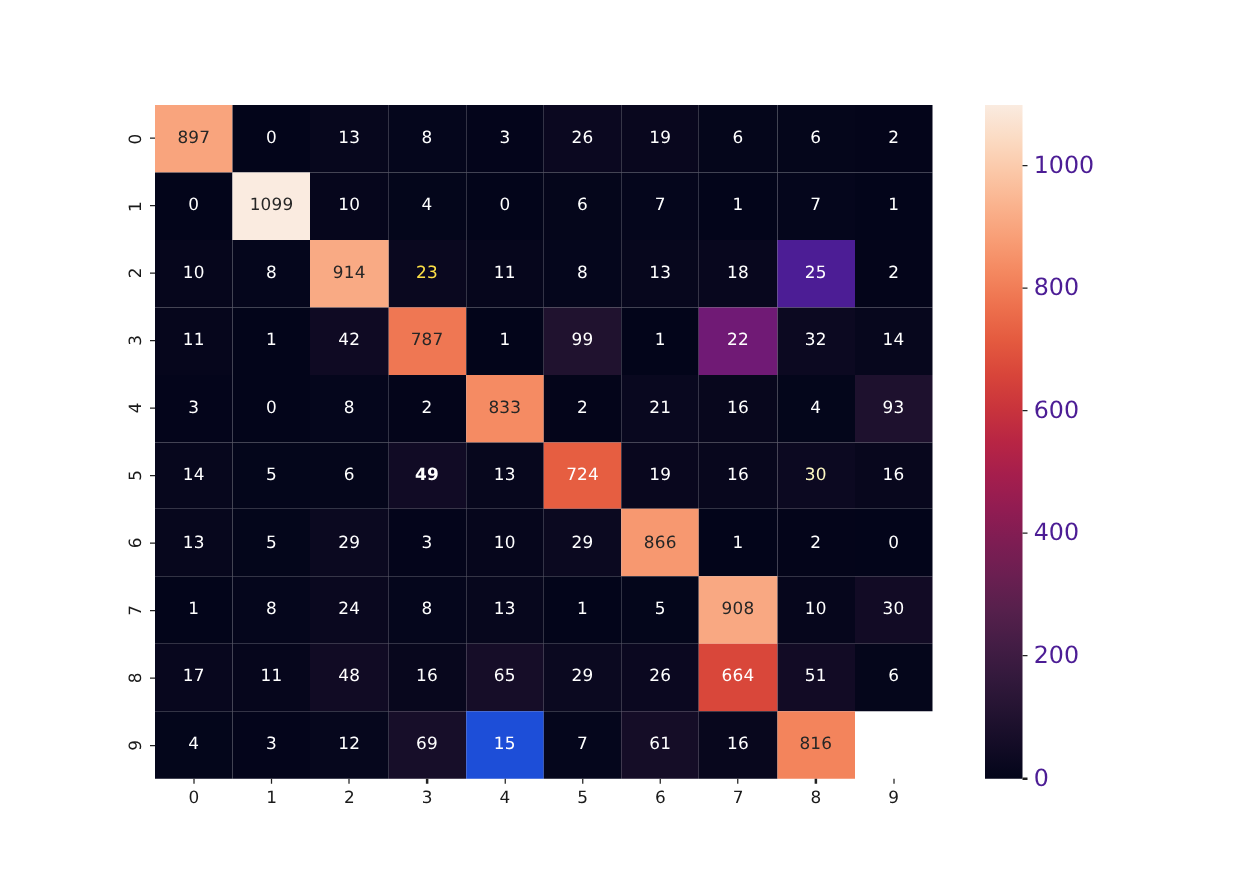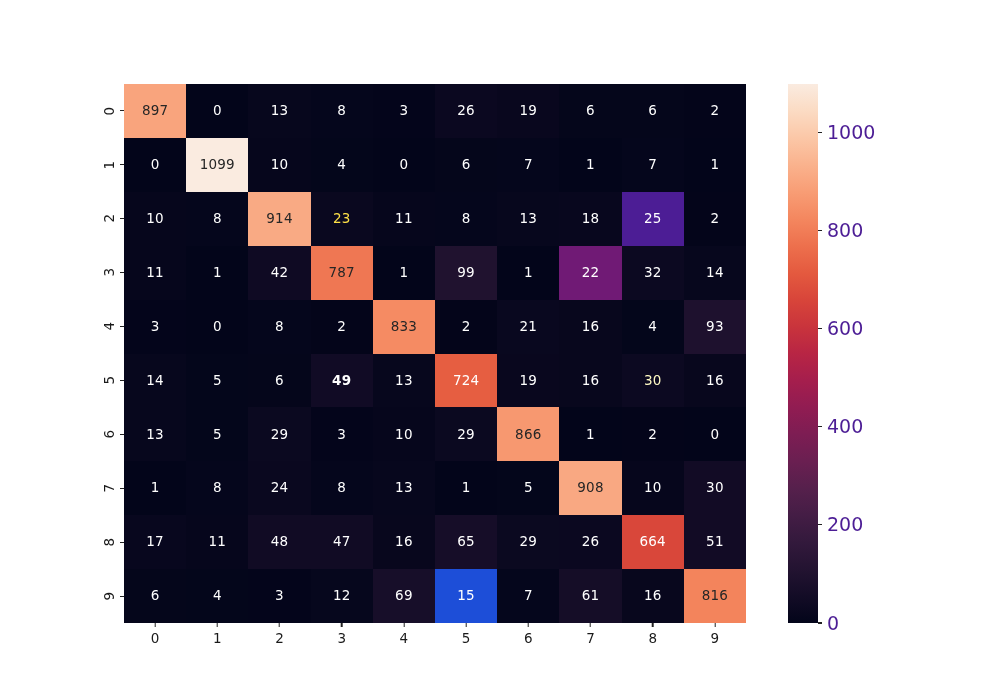--- a/index.html
+++ b/index.html
@@ -215,21 +215,20 @@
         <div class="hm-cell" style="background: rgb(5, 6, 28); color: rgb(255, 255, 255);">8</div>
         <div class="hm-cell" style="background: rgb(7, 7, 29); color: rgb(255, 255, 255);">13</div>
         <div class="hm-cell" style="background: rgb(3, 5, 26); color: rgb(255, 255, 255);">1</div>
         <div class="hm-cell" style="background: rgb(4, 6, 27); color: rgb(255, 255, 255);">5</div>
         <div class="hm-cell" style="background: rgb(249, 168, 130); color: rgb(38, 38, 38);">908</div>
         <div class="hm-cell" style="background: rgb(6, 6, 28); color: rgb(255, 255, 255);">10</div>
         <div class="hm-cell" style="background: rgb(18, 11, 37); color: rgb(255, 255, 255);">30</div>
         <div class="hm-cell" style="background: rgb(8, 7, 30); color: rgb(255, 255, 255);">17</div>
         <div class="hm-cell" style="background: rgb(6, 6, 28); color: rgb(255, 255, 255);">11</div>
         <div class="hm-cell" style="background: rgb(17, 11, 36); color: rgb(255, 255, 255);">48</div>
-        <div class="hm-cell" style="background: rgb(17, 11, 36); color: rgb(255, 255, 255);">47</div>
         <div class="hm-cell" style="background: rgb(8, 7, 29); color: rgb(255, 255, 255);">16</div>
         <div class="hm-cell" style="background: rgb(22, 13, 40); color: rgb(255, 255, 255);">65</div>
         <div class="hm-cell" style="background: rgb(11, 9, 32); color: rgb(255, 255, 255);">29</div>
         <div class="hm-cell" style="background: rgb(11, 8, 32); color: rgb(255, 255, 255);">26</div>
         <div class="hm-cell" style="background: rgb(217, 71, 58); color: rgb(255, 255, 255);">664</div>
         <div class="hm-cell" style="background: rgb(18, 11, 37); color: rgb(255, 255, 255);">51</div>
         <div class="hm-cell" style="background: rgb(5, 6, 27); color: rgb(255, 255, 255);">6</div>
         <div class="hm-cell" style="background: rgb(4, 6, 27); color: rgb(255, 255, 255);">4</div>
         <div class="hm-cell" style="background: rgb(4, 5, 27); color: rgb(255, 255, 255);">3</div>
         <div class="hm-cell" style="background: rgb(6, 7, 29); color: rgb(255, 255, 255);">12</div>

